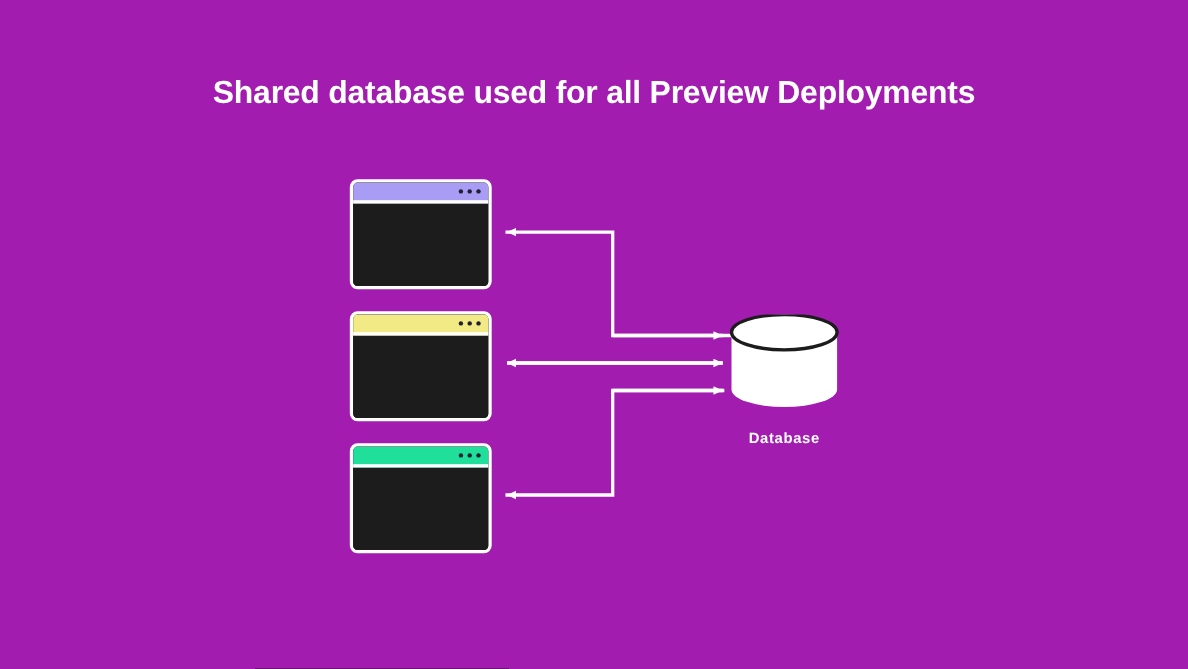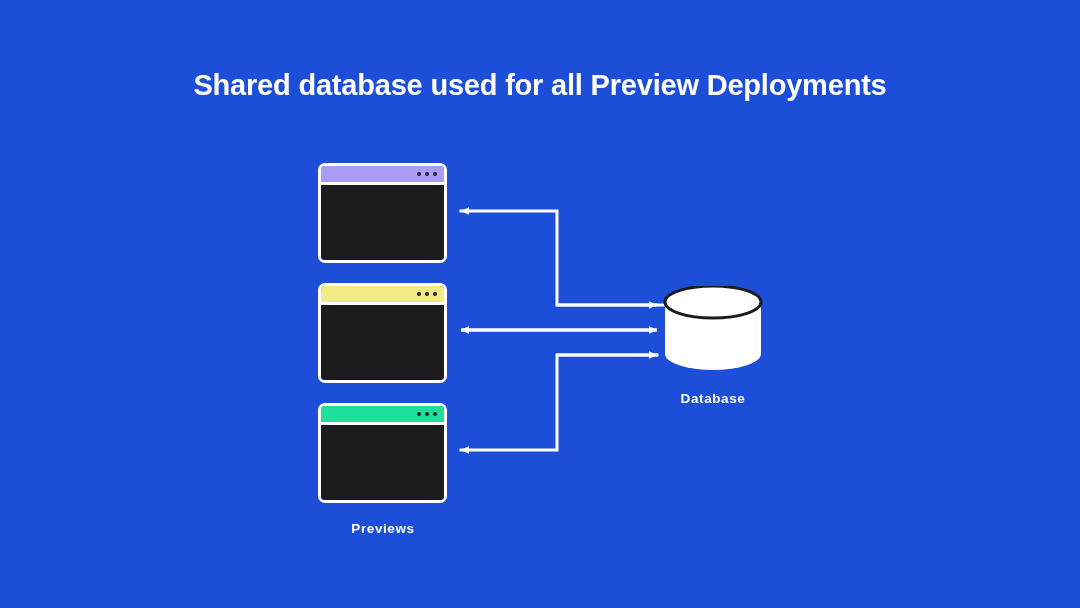--- a/index.html
+++ b/index.html
@@ -113,21 +113,21 @@
   }
   #label-previews {
     left: 283px;
     top: 521px;
     width: 200px;
   }
 </style>
 </head>
 <body>
 
-<div id="canvas" style="background: #1d4ed8;">
+<div id="canvas" style="background: #a21caf;">
 
   <div id="title">Shared database used for all Preview Deployments</div>
 
   <svg id="connectors" viewBox="0 0 1080 608" width="1080" height="608" xmlns="http://www.w3.org/2000/svg">
     <defs>
       <marker id="arrow-right" markerWidth="9" markerHeight="9" refX="8.4" refY="4.5" orient="auto" markerUnits="userSpaceOnUse">
         <path d="M0,0.6 L8.6,4.5 L0,8.4 Z" fill="#ffffff"></path>
       </marker>
       <marker id="arrow-left" markerWidth="9" markerHeight="9" refX="8.4" refY="4.5" orient="auto" markerUnits="userSpaceOnUse">
         <path d="M0,0.6 L8.6,4.5 L0,8.4 Z" fill="#ffffff"></path>
@@ -188,15 +188,14 @@
 
   <svg id="database" viewBox="0 0 100 84" width="100" height="84" xmlns="http://www.w3.org/2000/svg">
 
     <path d="M 2,16 L 2,68 A 48,16 0 0 0 98,68 L 98,16 Z" fill="#ffffff"></path>
 
     <ellipse cx="50" cy="16" rx="48" ry="16" fill="#ffffff" stroke="#1c1c1c" stroke-width="3"></ellipse>
   </svg>
 
   <div class="mono-label" id="label-database">Database</div>
 
-  <div class="mono-label" id="label-previews">Previews</div>
 
 </div>
 
 </body></html>

